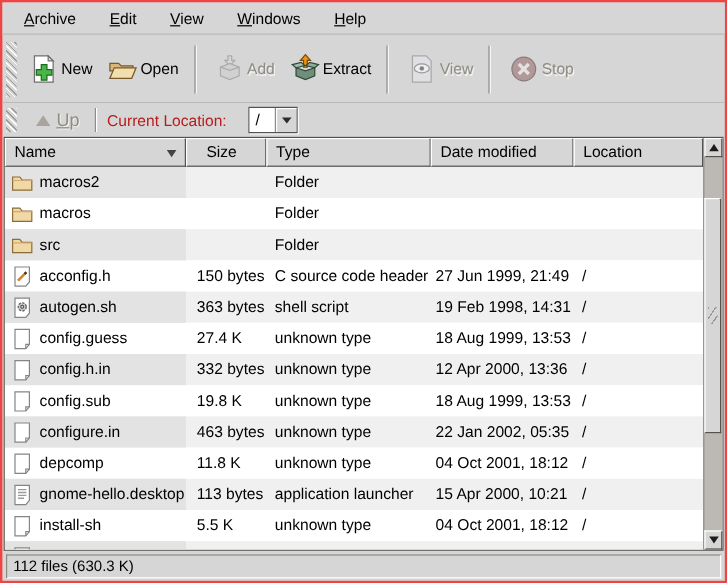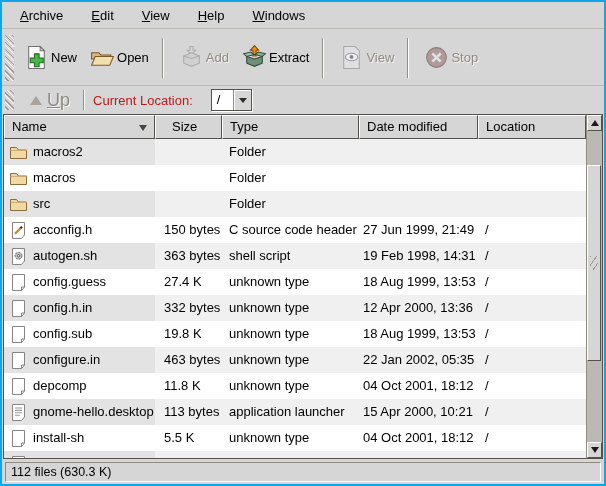--- a/index.html
+++ b/index.html
@@ -3,21 +3,21 @@
 <meta charset="utf-8">
 <style>
   * { box-sizing: border-box; margin: 0; padding: 0; }
   body {
     font-family: "Liberation Sans", sans-serif;
     background: #555;
     width: 606px; height: 486px;
   }
   .window {
     width: 606px; height: 486px;
-    border: 2px solid #0ea5e9;
+    border: 2px solid #ef4444;
     background: #d6d6d6;
     display: flex; flex-direction: column;
     overflow: hidden;
   }
 
   
   .menubar {
     height: 27px; display: flex; align-items: center;
     padding-left: 4px; background: #d6d6d6;
     box-shadow: inset 0 -1px 0 #bdbab5;
@@ -65,21 +65,21 @@
 
   
   .locbar {
     height: 28px; display: flex; align-items: center; flex: 0 0 auto;
     padding-right: 4px;
   }
   .locbar .grip { height: 20px; }
   .up-btn {
     display: flex; align-items: center; gap: 5px;
     border: 1px solid transparent; background: transparent;
-    padding: 2px 8px 2px 6px; font-size: 18px;
+    padding: 2px 8px 2px 6px; font-size: 15px;
     font-family: "Liberation Sans", sans-serif;
     color: #8e8b83; text-shadow: 1px 1px 0 #f3f2f0; position: relative;
     margin-left: 6px;
   }
   .up-label { display: inline-block; }
   .up-label::first-letter { text-decoration: underline; }
   .up-tri {
     width: 0; height: 0;
     border-left: 6px solid transparent; border-right: 6px solid transparent;
     border-bottom: 9px solid #a8a49c;
@@ -184,23 +184,23 @@
 <div class="window">
 
   <div class="menubar">
 
       <span class="menu-item even">Archive</span>
 
       <span class="menu-item odd">Edit</span>
 
       <span class="menu-item even">View</span>
 
+      <span class="menu-item odd">Windows</span>
+
       <span class="menu-item even">Help</span>
-
-      <span class="menu-item odd">Windows</span>
     </div>
 
   <div class="toolbar">
     <div class="grip"></div>
     <div style="display:flex;">
 
         <button class="tb-btn even" data-icon="new-archive-icon">
           <svg class="i-new" viewBox="0 0 26 26">
             <path d="M5.5 2.5 h11 l4 4 v17 h-15 z" fill="#ffffff" stroke="#707070"></path>
             <path d="M16.5 2.5 l4 4 h-4 z" fill="#dedede" stroke="#707070"></path>

